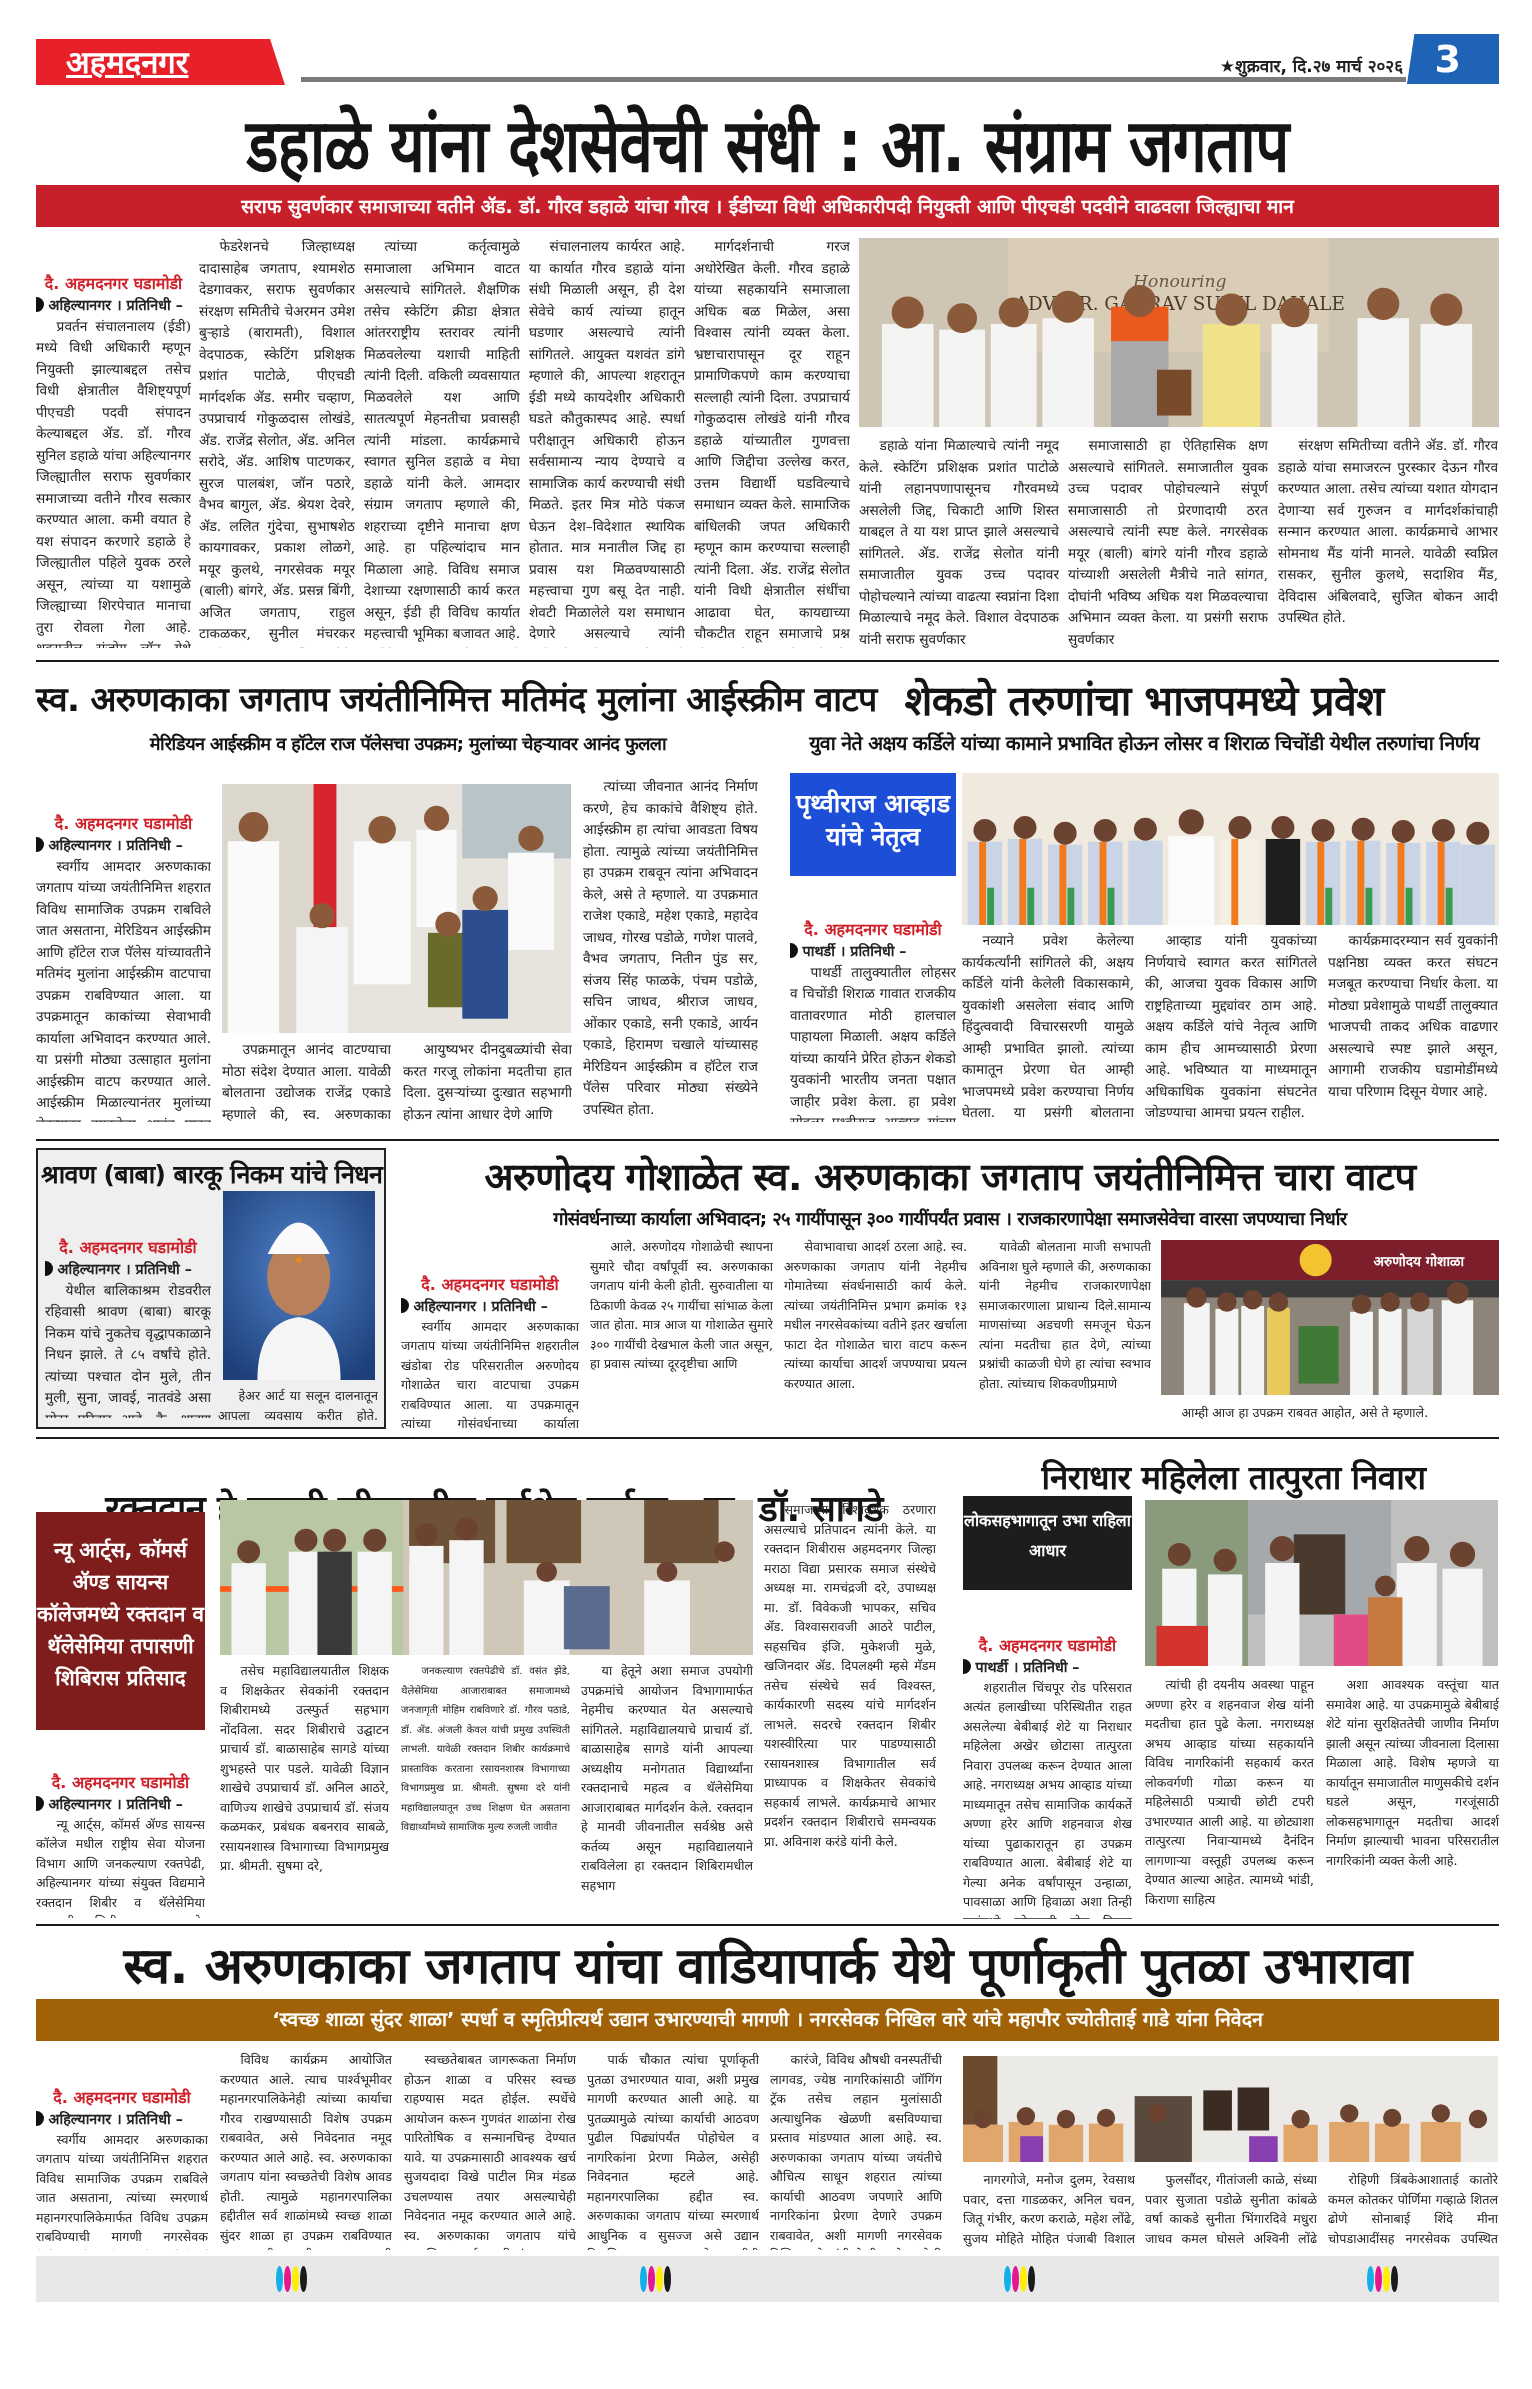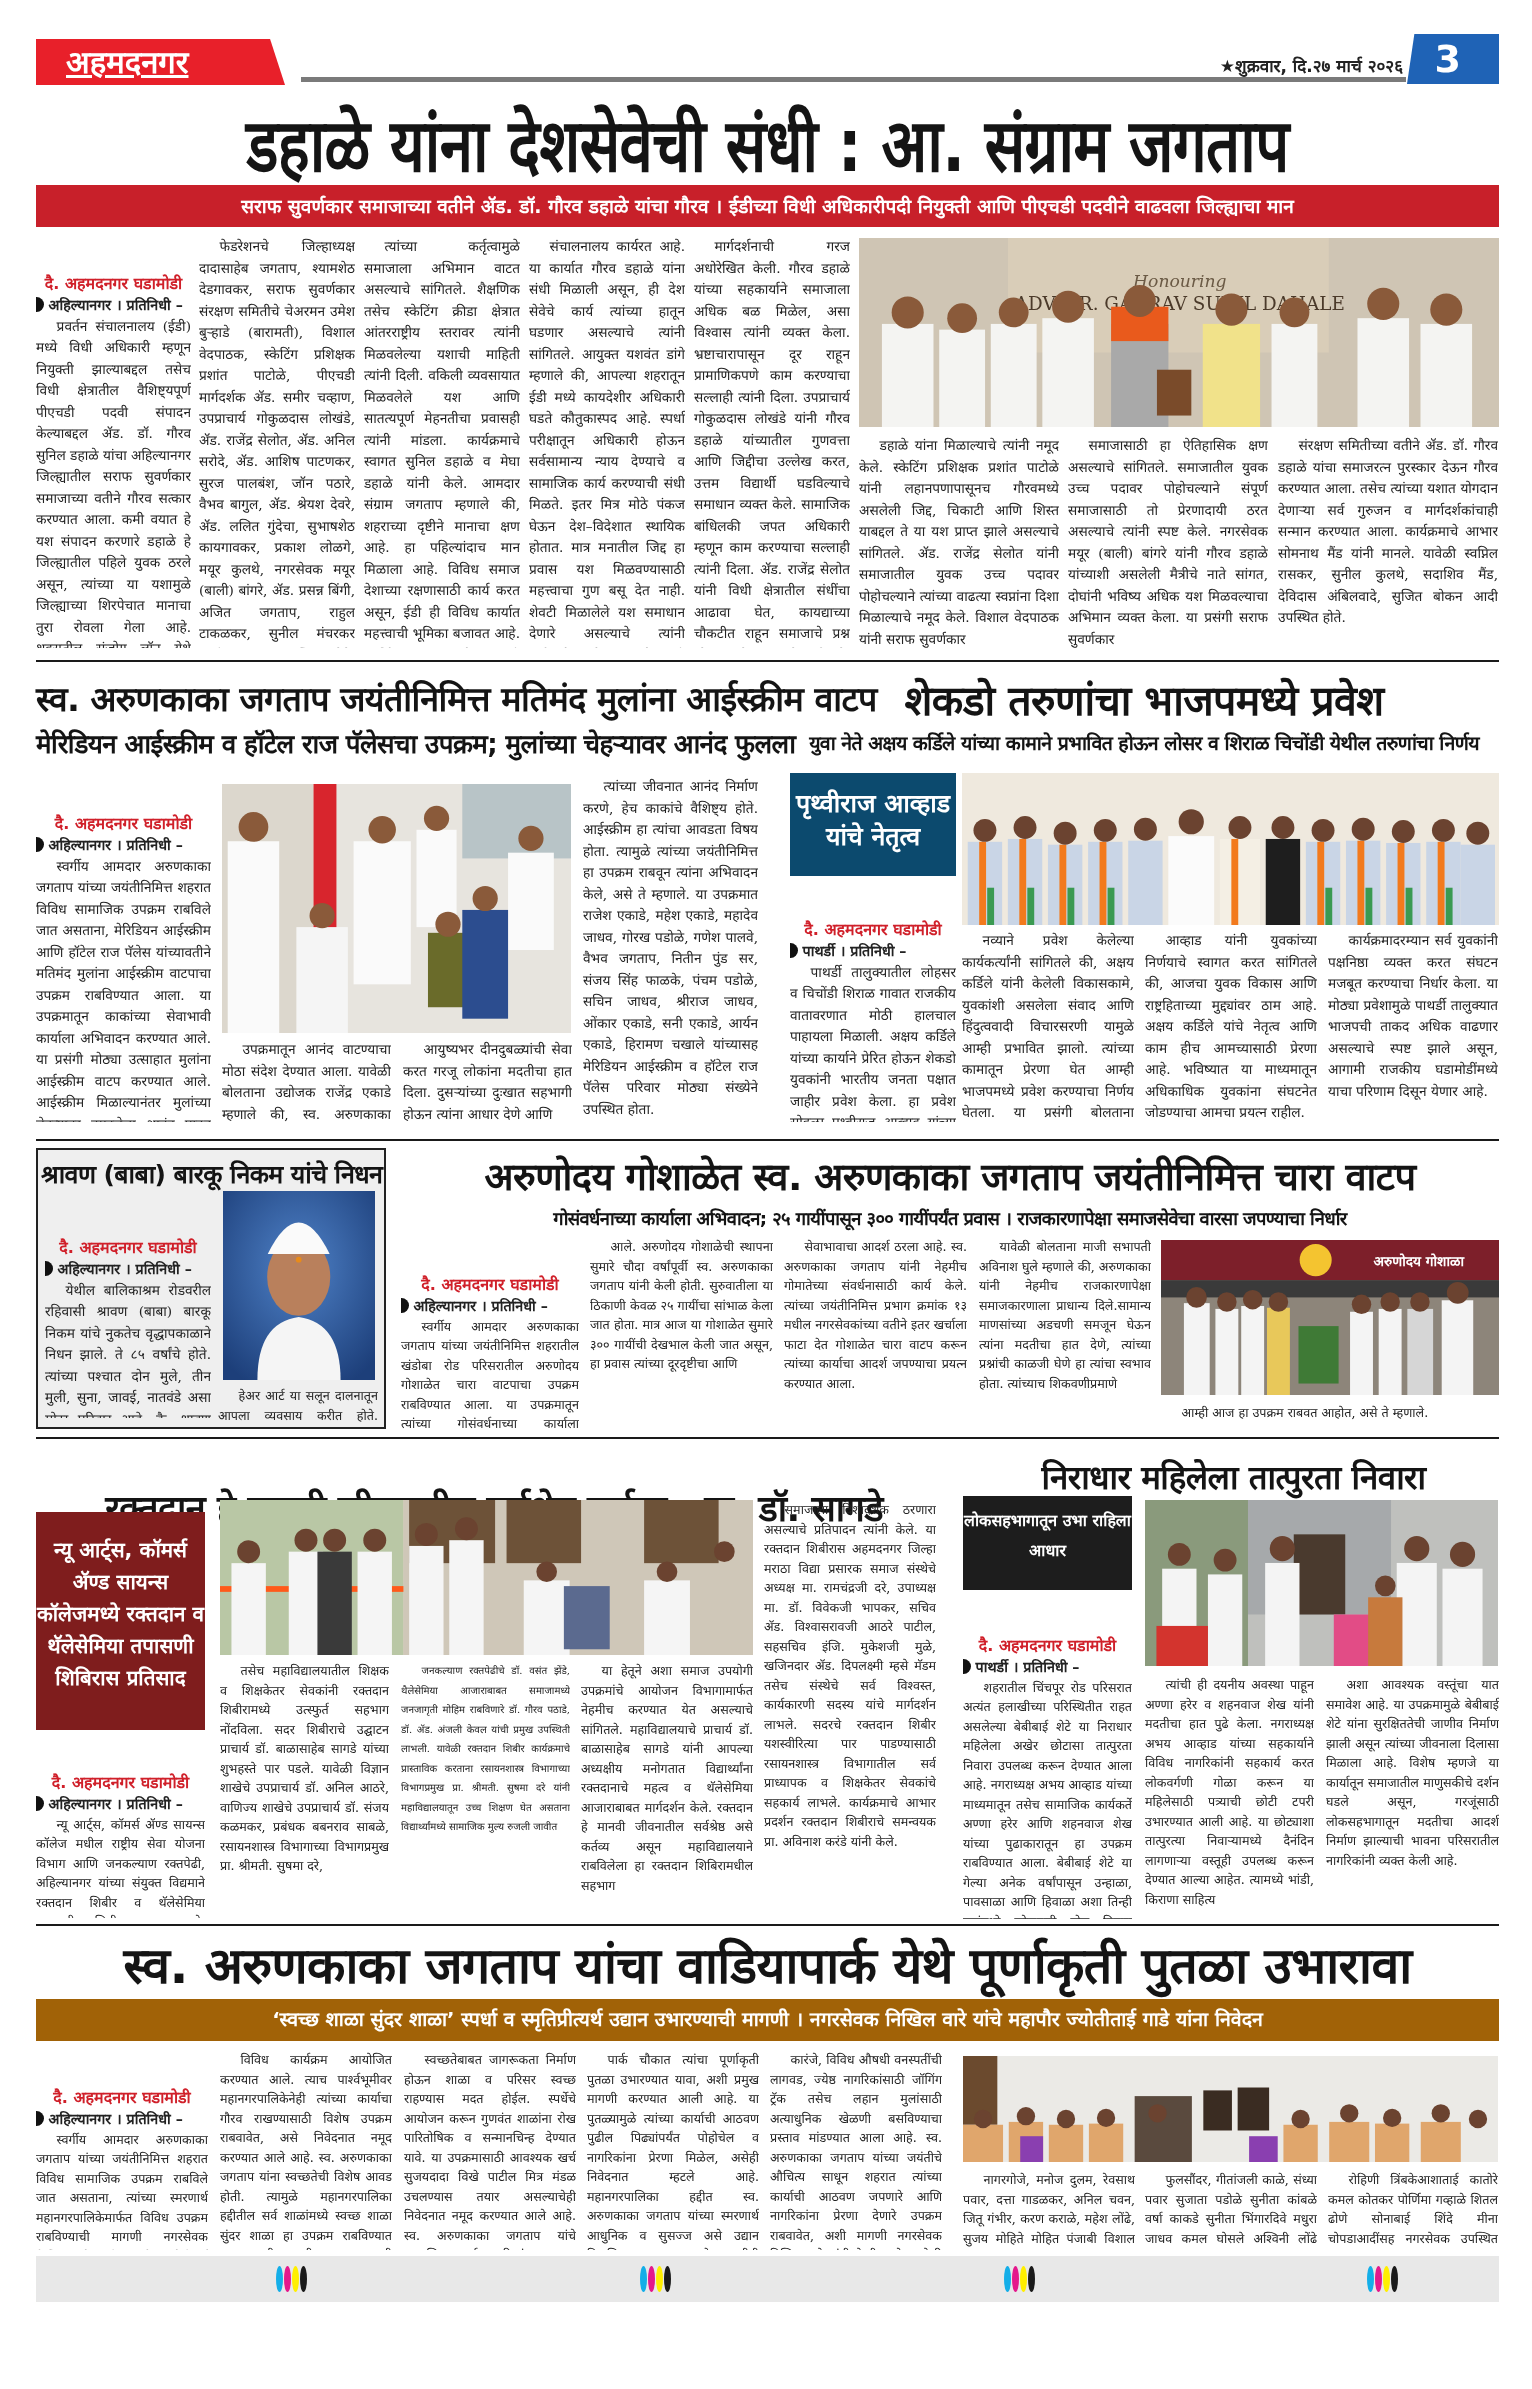--- a/index.html
+++ b/index.html
@@ -51,21 +51,21 @@
   .byline-loc .dot { display: inline-block; width: 8px; height: 15px; background: #111; border-radius: 0 8px 8px 0; vertical-align: -2.3px; margin-right: 4.6px; }
 
   
   .photo { overflow: hidden; }
   .photo svg { width: 100%; height: 100%; display: block; }
 
   
   .rule { background: #1a1a1a; height: 2.3px; }
 
   
-  .cyan-box { background: #0c4a6e; color: #fff; font-weight: bold; font-size: 25px; line-height: 33px; text-align: center; padding-top: 13.7px; }
+  .cyan-box { background: #1d4ed8; color: #fff; font-weight: bold; font-size: 25px; line-height: 33px; text-align: center; padding-top: 13.7px; }
   .purple-box { background: #7f1d1d; color: #fff; font-weight: bold; font-size: 20.6px; line-height: 32px; text-align: center; padding-top: 22px; }
   .black-box { background: #1d1d1d; color: #fff; font-weight: bold; font-size: 16px; line-height: 30px; text-align: center; padding-top: 10.3px; }
   .grey-box { background: #efefef; border: 2.3px solid #222; }
 
   
   .footer-bar { left: 36px; top: 2256px; width: 1463px; height: 46px; background: #e8e8e8; }
   .reg { position: absolute; top: 10.3px; height: 26px; display: flex; gap: 1.1px; }
   .reg span { width: 6.9px; height: 26px; border-radius: 50%; display: block; }
 </style>
 </head>
@@ -135,21 +135,21 @@
 <div class="abs col" style="left:1068px;top:435px;width:200px;height:213px">
     <p>समाजासाठी हा ऐतिहासिक क्षण असल्याचे सांगितले. समाजातील युवक उच्च पदावर पोहोचल्याने संपूर्ण समाजासाठी तो प्रेरणादायी ठरत असल्याचे त्यांनी स्पष्ट केले. नगरसेवक मयूर (बाली) बांगरे यांनी गौरव डहाळे यांच्याशी असलेली मैत्रीचे नाते सांगत, दोघांनी भविष्य अधिक यश मिळवल्याचा अभिमान व्यक्त केला. या प्रसंगी सराफ सुवर्णकार</p>
   </div>
 <div class="abs col" style="left:1278px;top:435px;width:220px;height:213px">
     <p>संरक्षण समितीच्या वतीने ॲड. डॉ. गौरव डहाळे यांचा समाजरत्न पुरस्कार देऊन गौरव करण्यात आला. तसेच त्यांच्या यशात योगदान देणाऱ्या सर्व गुरुजन व मार्गदर्शकांचाही सन्मान करण्यात आला. कार्यक्रमाचे आभार सोमनाथ मैंड यांनी मानले. यावेळी स्वप्निल रासकर, सुनील कुलथे, सदाशिव मैंड, देविदास अंबिलवादे, सुजित बोकन आदी उपस्थित होते.</p>
   </div>
 
 <div class="abs rule" style="left:36px;top:660px;width:1463px"></div>
 
 <div class="abs hl" style="left:36px;top:676px;width:744px;font-size:34px;line-height:46px;text-align:center;">स्व. अरुणकाका जगताप जयंतीनिमित्त मतिमंद मुलांना आईस्क्रीम वाटप</div>
-<div class="abs hl" style="left:36px;top:727px;width:744px;font-size:26px;line-height:34px;">मेरिडियन आईस्क्रीम व हॉटेल राज पॅलेसचा उपक्रम; मुलांच्या चेहऱ्यावर आनंद फुलला</div>
+<div class="abs hl" style="left:36px;top:727px;width:744px;font-size:18px;line-height:34px;text-align:center;">मेरिडियन आईस्क्रीम व हॉटेल राज पॅलेसचा उपक्रम; मुलांच्या चेहऱ्यावर आनंद फुलला</div>
 
 <div class="abs col" style="left:36px;top:776px;width:175px;height:346px">
   <div class="byline-paper">दै. अहमदनगर घडामोडी</div>
   <div class="byline-loc"><span class="dot"></span><span>अहिल्यानगर । प्रतिनिधी –</span></div>
   <p>स्वर्गीय आमदार अरुणकाका जगताप यांच्या जयंतीनिमित्त शहरात विविध सामाजिक उपक्रम राबविले जात असताना, मेरिडियन आईस्क्रीम आणि हॉटेल राज पॅलेस यांच्यावतीने मतिमंद मुलांना आईस्क्रीम वाटपाचा उपक्रम राबविण्यात आला. या उपक्रमातून काकांच्या सेवाभावी कार्याला अभिवादन करण्यात आले. या प्रसंगी मोठ्या उत्साहात मुलांना आईस्क्रीम वाटप करण्यात आले. आईस्क्रीम मिळाल्यानंतर मुलांच्या चेहऱ्यावर उमटलेला आनंद पाहून उपस्थितांनाही समाधान वाटले. या छोट्याशा</p>
 </div>
 <div class="abs photo" style="left:222px;top:784px;width:349px;height:249px">
   <svg viewBox="0 0 610 435" preserveAspectRatio="none">
     <rect width="610" height="435" fill="#e7e4de"></rect>
     <rect x="0" y="0" width="160" height="435" fill="#dcd7cd"></rect>

